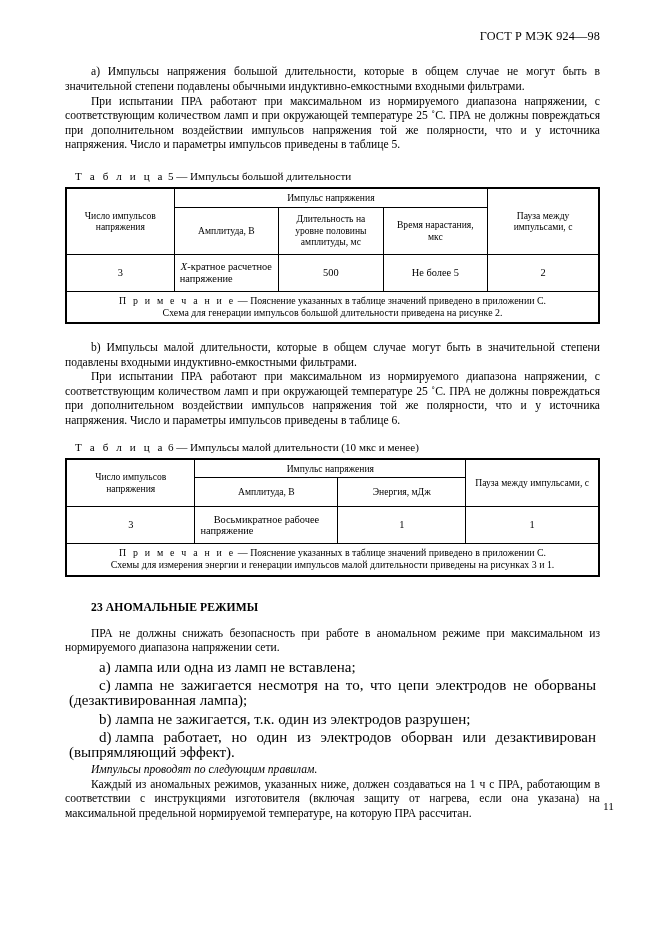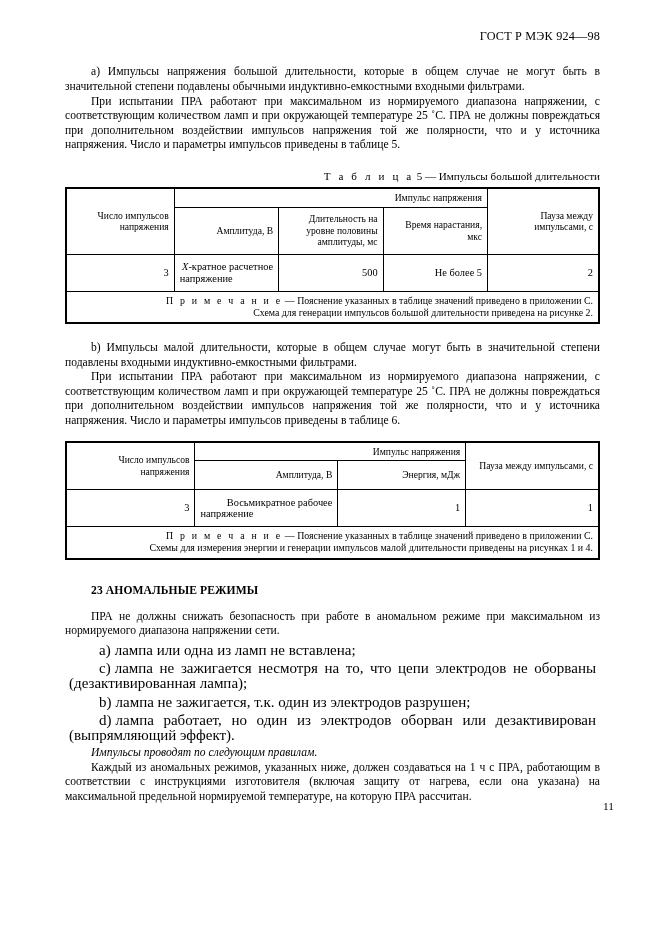--- a/index.html
+++ b/index.html
@@ -60,41 +60,40 @@
     font-size: 15px;
     line-height: 14.6px;
     text-align: justify;
     text-indent: 30px;
   }
   p.list-item .ltr { margin-right: 4px; }
 
   
   .table-caption {
     font-size: 11.1px;
-    margin: 0 0 4px 0;
+    margin: 0 0 4px 10px;
     line-height: 13px;
     white-space: nowrap;
-    text-align: right;
   }
   .table-caption .spaced {
     letter-spacing: 2.6px;
   }
 
   
   table.gost {
     border-collapse: collapse;
     width: 100%;
     table-layout: fixed;
     font-size: 9.6px;
     line-height: 11.6px;
   }
   table.gost td {
     border: 1px solid #000;
     padding: 3px 5px;
-    text-align: right;
+    text-align: center;
     vertical-align: middle;
   }
   table.gost td.outer-l { border-left-width: 2px; }
   table.gost td.outer-r { border-right-width: 2px; }
   table.gost td.outer-t { border-top-width: 2px; }
   table.gost td.outer-b { border-bottom-width: 2px; border-radius: 11px; }
 
   td.cell-justify {
     text-align: justify;
     text-align-last: justify;
@@ -188,20 +187,25 @@
     </tbody>
   </table>
 
   <div class="gap-lg"></div>
 
   <p class="body-par">b)  Импульсы малой длительности, которые в общем случае могут быть в значительной степени подавлены входными индуктивно-емкостными фильтрами.</p>
   <p class="body-par">При испытании ПРА работают при максимальном из нормируемого диапазона напряжении, с соответствующим количеством ламп и при окружающей температуре 25 ˚С. ПРА не должны повреждаться при дополнительном воздействии импульсов напряжения той же полярности, что и у источника напряжения. Число и параметры импульсов приведены в таблице 6.</p>
 
   <div class="gap-md"></div>
 
+  <div class="table-caption">
+    <span class="spaced">Т а б л и ц а</span>
+    <span>6</span>
+    <span>— Импульсы малой длительности (10 мкс и менее)</span>
+  </div>
 
   <table class="gost">
     <colgroup>
       <col style="width:24.2%">
       <col style="width:26.8%">
       <col style="width:24.0%">
       <col style="width:25.0%">
     </colgroup>
     <tbody>
       <tr>
@@ -216,21 +220,21 @@
       <tr>
         <td class="outer-l data-cell">3</td>
         <td class="cell-justify data-cell">Восьмикратное рабочее напряжение</td>
         <td class="data-cell">1</td>
         <td class="outer-r data-cell">1</td>
       </tr>
       <tr>
         <td class="note-cell outer-l outer-r outer-b" colspan="4">
           <span class="spaced-note">П р и м е ч а н и е</span>
           <span>— Пояснение указанных в таблице значений приведено в приложении С.</span><br>
-          <span>Схемы для измерения энергии и генерации импульсов малой длительности приведены на рисунках 1 и 4.</span>
+          <span>Схемы для измерения энергии и генерации импульсов малой длительности приведены на рисунках 3 и 1.</span>
         </td>
       </tr>
     </tbody>
   </table>
 
   <div class="gap-lg"></div>
   <div class="gap-sm"></div>
 
   <h2 class="section-title">
     <span>23</span>

